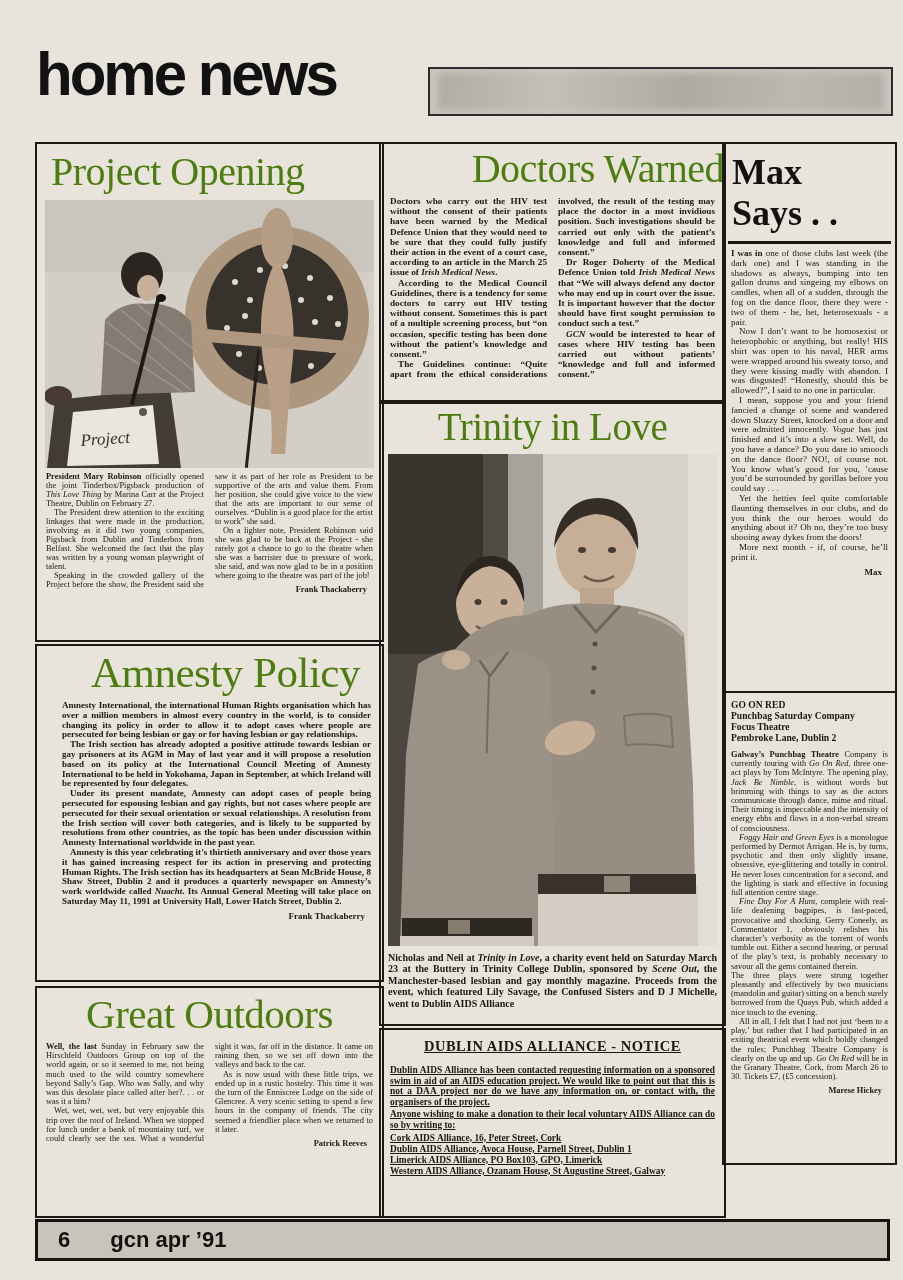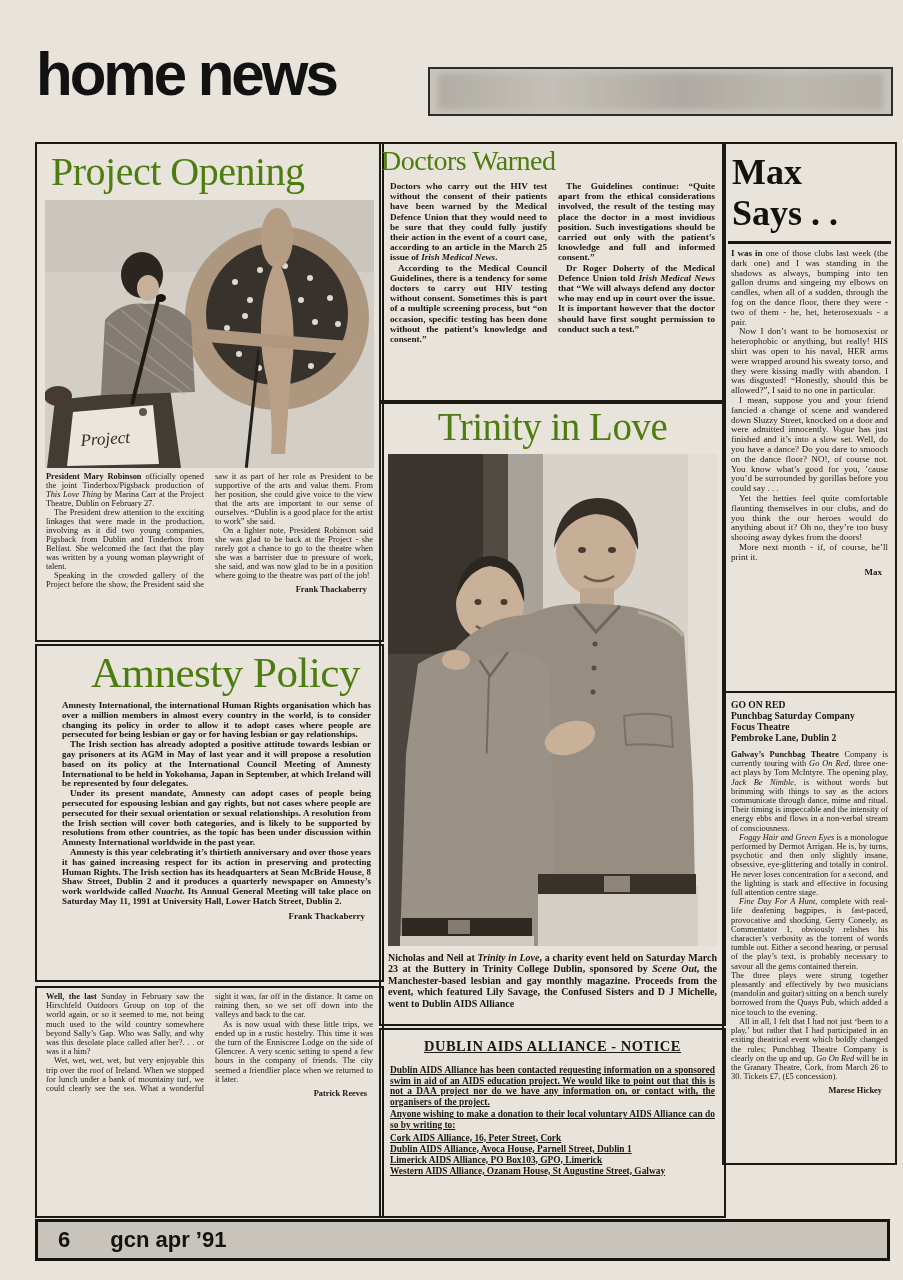--- a/index.html
+++ b/index.html
@@ -23,21 +23,21 @@
   #box-amnesty{left:35px;top:644px;width:345px;height:334px;}
   #box-outdoors{left:35px;top:986px;width:345px;height:228px;}
   #box-doctors{left:379px;top:142px;width:343px;height:258px;}
   #box-trinity{left:379px;top:400px;width:343px;height:622px;}
   #box-notice{left:379px;top:1028px;width:343px;height:186px;text-decoration:underline;}
   #box-max{left:722px;top:142px;width:171px;height:549px;border-bottom:none;}
   #box-gor{left:722px;top:691px;width:171px;height:470px;}
 
   .hl{font-weight:400;color:#4d7c0f;margin:0;letter-spacing:-0.5px;}
   #box-project .hl{font-size:40px;margin:4px 0 0 14px;}
-  #box-doctors .hl{font-size:28px;text-align:left;margin-top:1px;}
+  #box-doctors .hl{font-size:40px;text-align:right;margin-top:1px;}
   #box-trinity .hl{font-size:39px;text-align:center;margin-top:2px;}
   #box-amnesty .hl{font-size:43px;text-align:center;margin-top:2px;padding-left:32px;}
   #box-outdoors .hl{font-size:41px;text-align:center;margin-top:2px;}
   .max-hl{font-size:36px;line-height:41px;margin:8px 0 0 8px;color:#14110e;}
   .max-rule{border:none;border-top:3px solid #1a1713;margin:7px 4px 5px 4px;}
 
   .photo{display:block;margin:5px auto 0 auto;}
   .body{ text-align:justify; padding:4px 9px 0 9px;}
   .cols2{column-count:2;column-gap:11px;column-fill:balance;}
   p{margin:0;text-indent:8px;}
@@ -137,35 +137,37 @@
     <div class="body t-amnesty">
       <p class="np"><span>Amnesty International, the international Human Rights organisation which has over a million members in almost every country in the world, is to consider changing its policy in order to allow it to adopt cases where people are persecuted for being lesbian or gay or for having lesbian or gay relationships.</span></p>
       <p><span>The Irish section has already adopted a positive attitude towards lesbian or gay prisoners at its AGM in May of last year and it will propose a resolution based on its policy at the International Council Meeting of Amnesty International to be held in Yokohama, Japan in September, at which Ireland will be represented by four delegates.</span></p>
       <p><span>Under its present mandate, Amnesty can adopt cases of people being persecuted for espousing lesbian and gay rights, but not cases where people are persecuted for their sexual orientation or sexual relationships.  A resolution from the Irish section will cover both categories, and is likely to be supported by resolutions from other countries, as the topic has been under discussion within Amnesty International worldwide in the past year.</span></p>
       <p><span>Amnesty is this year celebrating it’s thirtieth anniversary and over those years it has gained increasing respect for its action in preserving and protecting Human Rights.  The Irish section has its headquarters at Sean McBride House, 8 Shaw Street, Dublin 2 and it produces a quarterly newspaper on Amnesty’s work worldwide called </span><span class="i">Nuacht</span><span>.  Its Annual General Meeting will take place on Saturday May 11, 1991 at University Hall, Lower Hatch Street, Dublin 2.</span></p>
       <p class="byline">Frank Thackaberry</p>
     </div>
   </section>
 
   <section class="abox" id="box-outdoors">
+    <h1 class="hl">Great Outdoors</h1>
     <div class="body cols2 t-outdoors">
       <p class="np"><span class="b">Well, the last</span><span> Sunday in February saw the Hirschfeld Outdoors Group on top of the world again, or so it seemed to me, not being much used to the wild country somewhere beyond Sally’s Gap.  Who was Sally, and why was this desolate place called after her?. . . or was it a him?</span></p>
       <p><span>Wet, wet, wet, wet, but very enjoyable this trip over the roof of Ireland. When we stopped for lunch under a bank of mountainy turf, we could clearly see the sea.  What a wonderful sight it was, far off in the distance.  It came on raining then, so we set off down into the valleys and back to the car.</span></p>
       <p><span>As is now usual with these little trips, we ended up in a rustic hostelry.  This time it was the turn of the Enniscree Lodge on the side of Glencree.  A very scenic setting to spend a few hours in the company of friends.   The city seemed a friendlier place when we returned to it later.</span></p>
       <p class="byline">Patrick Reeves</p>
     </div>
   </section>
 
   <section class="abox" id="box-doctors">
     <h1 class="hl">Doctors Warned</h1>
     <div class="body cols2 t-doctors">
       <p class="np"><span>Doctors who carry out the HIV test without the consent of their patients have been warned by the Medical Defence Union that they would need to be sure that they could fully justify their action in the event of a court case, according to an article in the March 25 issue of </span><span class="i">Irish Medical News</span><span>.</span></p>
       <p><span>According to the Medical Council Guidelines, there is a tendency for some doctors to carry out HIV testing without consent. Sometimes this is part of a multiple screening process, but “on occasion, specific testing has been done without the patient’s knowledge and consent.”</span></p>
       <p><span>The Guidelines continue: “Quite apart from the ethical considerations involved, the result of the testing may place the doctor in a most invidious position.  Such investigations should be carried out only with the patient’s knowledge and full and informed consent.”</span></p>
       <p><span>Dr Roger Doherty of the Medical Defence Union told </span><span class="i">Irish Medical News</span><span> that “We will always defend any doctor who may end up in court over the issue.  It is important however that the doctor should have first sought permission to conduct such a test.”</span></p>
+      <p><span class="i">GCN</span><span> would be interested to hear of cases where HIV testing has been carried out without patients’ “knowledge and full and informed consent.”</span></p>
     </div>
   </section>
 
   <section class="abox" id="box-trinity">
     <h1 class="hl">Trinity in Love</h1>
     <svg class="photo" width="329" height="492" viewBox="0 0 329 492">
       <rect width="329" height="492" fill="#d7d3ca"></rect>
       <rect width="120" height="492" fill="#4b463f"></rect>
       <rect width="120" height="200" fill="#3a342e"></rect>
       <rect x="95" width="60" height="492" fill="#6e6860" opacity="0.45"></rect>

